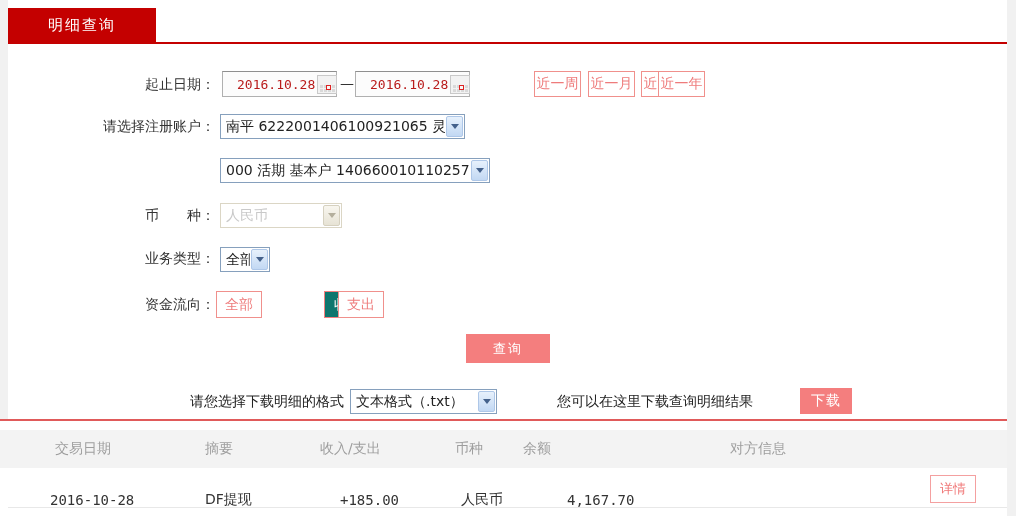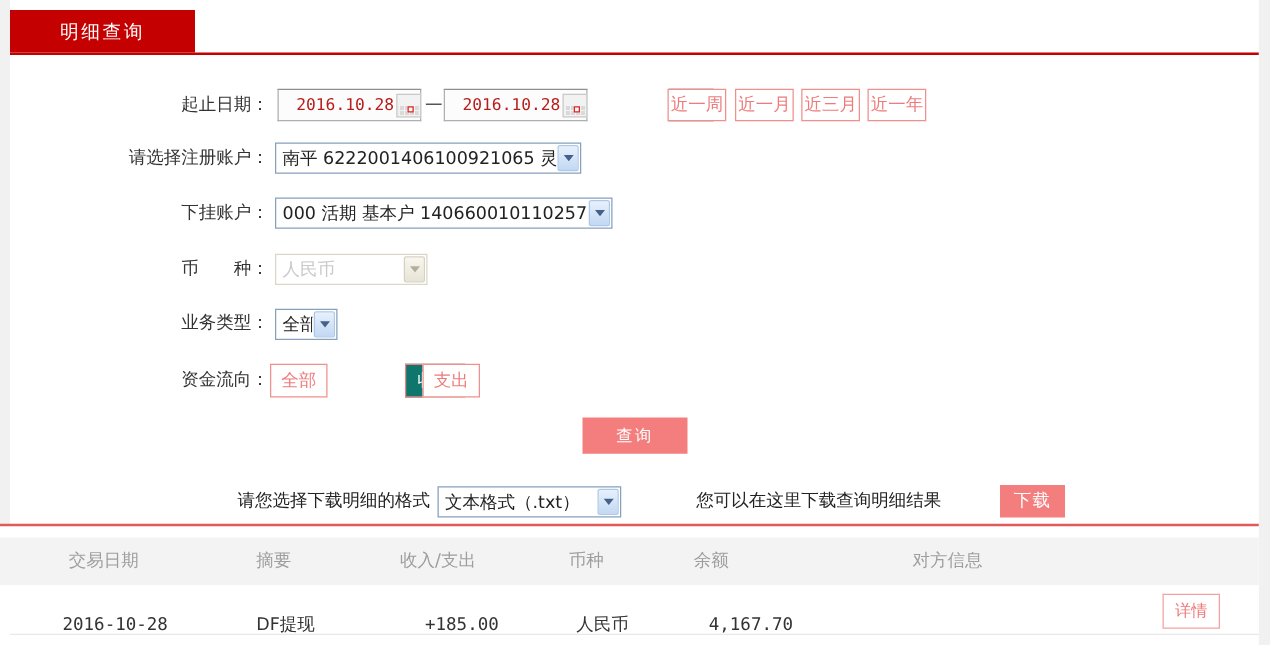--- a/index.html
+++ b/index.html
@@ -108,33 +108,32 @@
         <span class="bar"></span>
         <span class="bar2"></span>
         <span class="grid"></span>
         <span class="mark"></span>
       </span>
     </div>
     <div class="pill active" style="left:487px; width:36px;">当日</div>
     <div class="pill" style="left:534px; width:47px;">近一周</div>
     <div class="pill" style="left:588px; width:47px;">近一月</div>
     <div class="pill" style="left:641px; width:47px;">近三月</div>
-    <div class="pill" style="left:694px; width:47px;">近一年</div>
+    <div class="pill" style="left:658px; width:47px;">近一年</div>
   </div>
 
   <div class="row" style="top:114px; height:25px;">
     <span class="label" style="line-height:25px;">请选择注册账户：</span>
     <div class="xp-select" style="left:220px; width:245px;">
       <span class="val">南平 6222001406100921065 灵通卡</span>
       <span class="arrow-btn"></span>
     </div>
   </div>
 
   <div class="row" style="top:158px; height:25px;">
-    <span class="label" style="line-height:25px;">下挂账户：</span>
     <div class="xp-select" style="left:220px; width:270px;">
       <span class="val">000 活期 基本户 1406600101102571848</span>
       <span class="arrow-btn"></span>
     </div>
   </div>
 
   <div class="row" style="top:203px; height:25px;">
     <span class="label" style="line-height:25px;">币　　种：</span>
     <div class="xp-select disabled" style="left:220px; width:122px;">
       <span class="val">人民币</span>
@@ -169,21 +168,21 @@
     <button class="big-btn" style="left:800px; top:0; width:52px; height:26px; font-size:14px; letter-spacing:1px;">下载</button>
   </div>
 
   <div class="table-topline"></div>
 
   <div class="thead">
     <span style="left:55px;">交易日期</span>
     <span style="left:205px;">摘要</span>
     <span style="left:320px;">收入/支出</span>
     <span style="left:455px;">币种</span>
-    <span style="left:555px;">余额</span>
+    <span style="left:523px;">余额</span>
     <span style="left:730px;">对方信息</span>
   </div>
 
   <div class="trow">
     <span class="mono" style="left:50px;">2016-10-28</span>
     <span style="left:205px;">DF提现</span>
     <span class="mono amount" style="left:340px;">+185.00</span>
     <span style="left:461px;">人民币</span>
     <span class="mono" style="left:567px;">4,167.70</span>
     <button class="detail-btn">详情</button>

